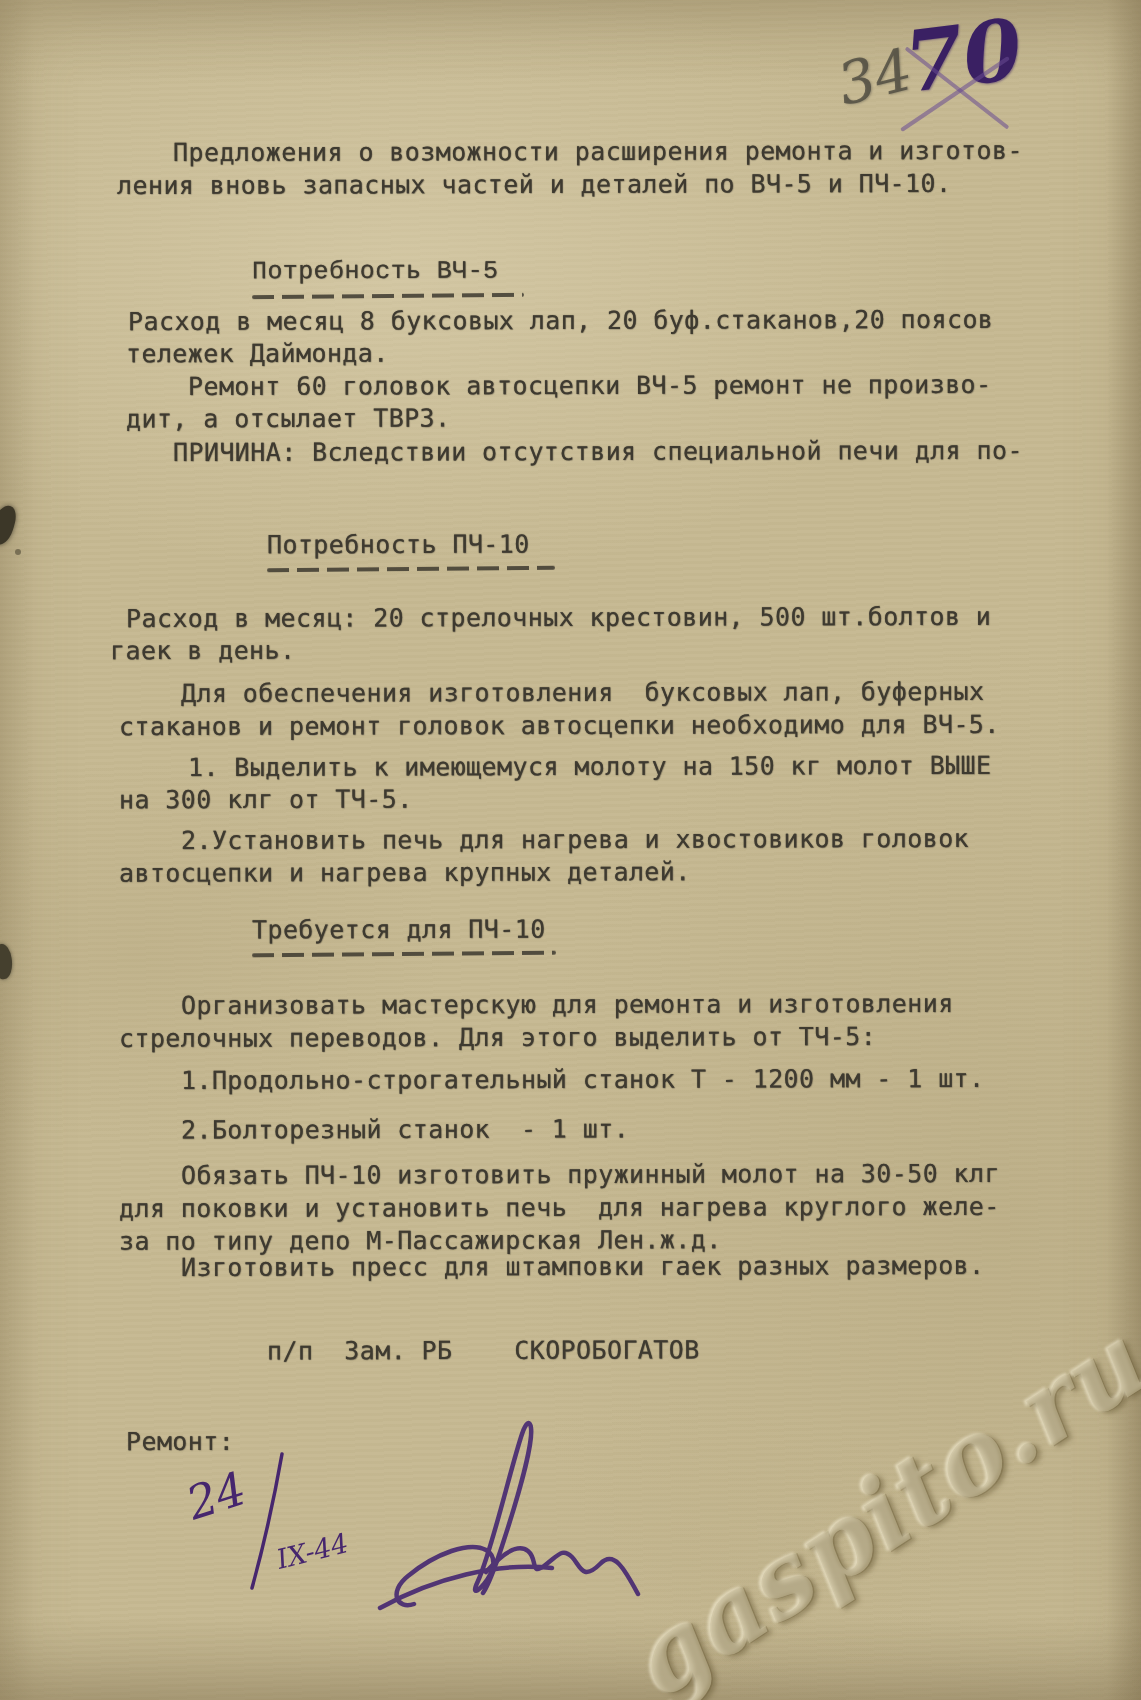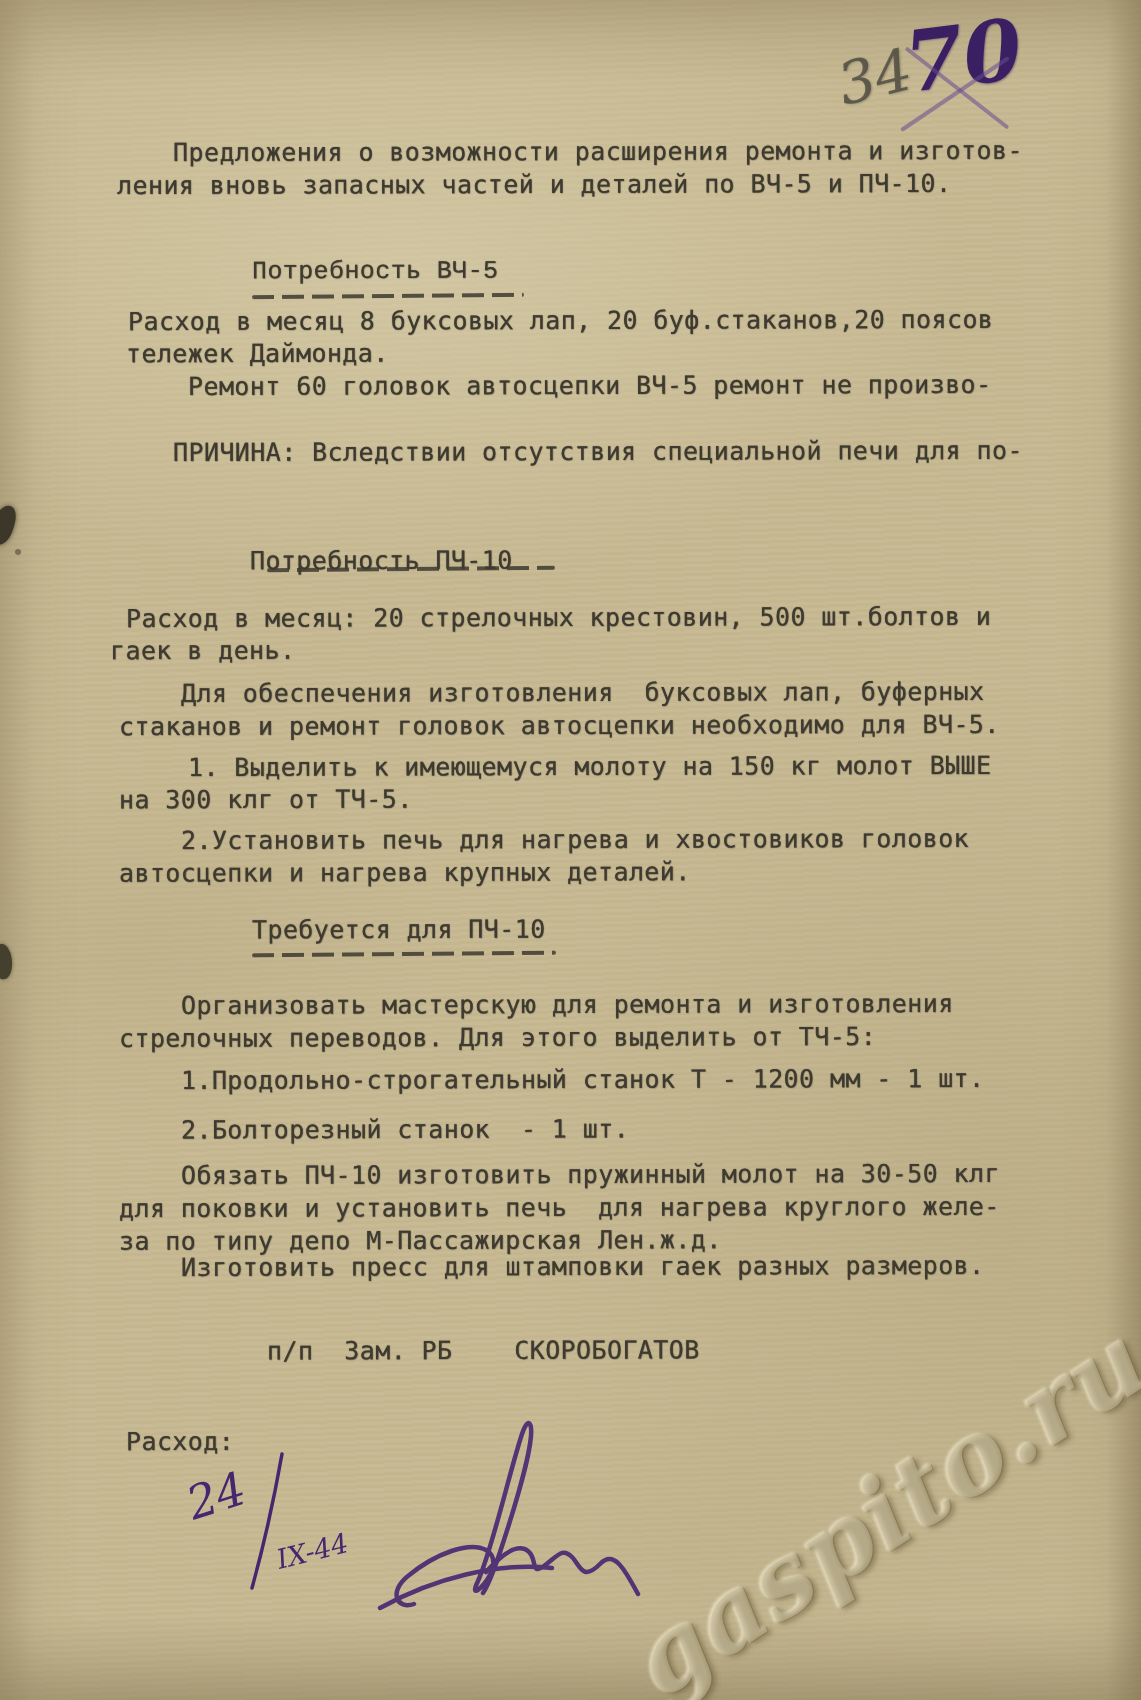--- a/index.html
+++ b/index.html
@@ -95,36 +95,37 @@
 
   <div class="watermark">gaspito.ru</div>
 
 <div class="line" style="left: 173px; top: 138px;">Предложения о возможности расширения ремонта и изготов-</div>
     <div class="line" style="left: 117px; top: 171px;">ления вновь запасных частей и деталей по ВЧ-5 и ПЧ-10.</div>
     <div class="line heading" style="left: 252px; top: 258px; font-family: Liberation Mono, monospace;">Потребность ВЧ-5</div>
     <div class="underline" style="left: 252px; top: 294px; width: 272px;"></div>
     <div class="line" style="left: 128px; top: 307px;">Расход в месяц 8 буксовых лап, 20 буф.стаканов,20 поясов</div>
     <div class="line" style="left: 126px; top: 340px;">тележек Даймонда.</div>
     <div class="line" style="left: 188px; top: 372px;">Ремонт 60 головок автосцепки ВЧ-5 ремонт не произво-</div>
+    <div class="line" style="left: 126px; top: 405px;">дит, а отсылает ТВРЗ.</div>
     <div class="line" style="left: 173px; top: 438px;">ПРИЧИНА: Вследствии отсутствия специальной печи для по-</div>
-    <div class="line heading" style="left: 250px; top: 531px; margin-top: 16px;">Потребность ПЧ-10</div>
+    <div class="line heading" style="left: 267px; top: 531px;">Потребность ПЧ-10</div>
     <div class="underline" style="left: 267px; top: 567px; width: 288px;"></div>
     <div class="line" style="left: 126px; top: 604px;">Расход в месяц: 20 стрелочных крестовин, 500 шт.болтов и</div>
     <div class="line" style="left: 110px; top: 637px;">гаек в день.</div>
     <div class="line" style="left: 181px; top: 679px;">Для обеспечения изготовления  буксовых лап, буферных</div>
     <div class="line" style="left: 119px; top: 712px;">стаканов и ремонт головок автосцепки необходимо для ВЧ-5.</div>
     <div class="line" style="left: 188px; top: 753px;">1. Выделить к имеющемуся молоту на 150 кг молот ВЫШЕ</div>
     <div class="line" style="left: 119px; top: 786px;">на 300 клг от ТЧ-5.</div>
     <div class="line" style="left: 181px; top: 826px;">2.Установить печь для нагрева и хвостовиков головок</div>
     <div class="line" style="left: 119px; top: 859px;">автосцепки и нагрева крупных деталей.</div>
     <div class="line heading" style="left: 252px; top: 916px;">Требуется для ПЧ-10</div>
     <div class="underline" style="left: 252px; top: 952px; width: 304px;"></div>
     <div class="line" style="left: 181px; top: 991px;">Организовать мастерскую для ремонта и изготовления</div>
     <div class="line" style="left: 119px; top: 1024px;">стрелочных переводов. Для этого выделить от ТЧ-5:</div>
     <div class="line" style="left: 181px; top: 1066px;">1.Продольно-строгательный станок Т - 1200 мм - 1 шт.</div>
     <div class="line" style="left: 181px; top: 1116px;">2.Болторезный станок  - 1 шт.</div>
     <div class="line" style="left: 181px; top: 1161px;">Обязать ПЧ-10 изготовить пружинный молот на 30-50 клг</div>
     <div class="line" style="left: 119px; top: 1194px;">для поковки и установить печь  для нагрева круглого желе-</div>
     <div class="line" style="left: 119px; top: 1227px;">за по типу депо М-Пассажирская Лен.ж.д.</div>
     <div class="line" style="left: 181px; top: 1253px;">Изготовить пресс для штамповки гаек разных размеров.</div>
     <div class="line" style="left: 267px; top: 1337px;">п/п  Зам. РБ    СКОРОБОГАТОВ</div>
-    <div class="line" style="left: 126px; top: 1428px;">Расход:</div>
+    <div class="line" style="left: 126px; top: 1428px;">Ремонт:</div>
   </div>
 
 </body></html>

